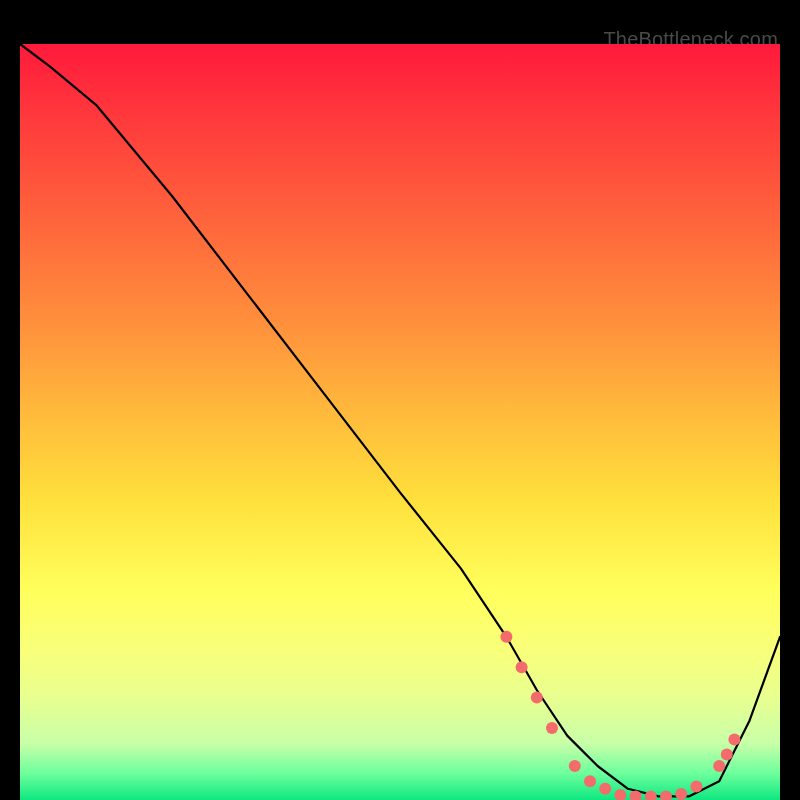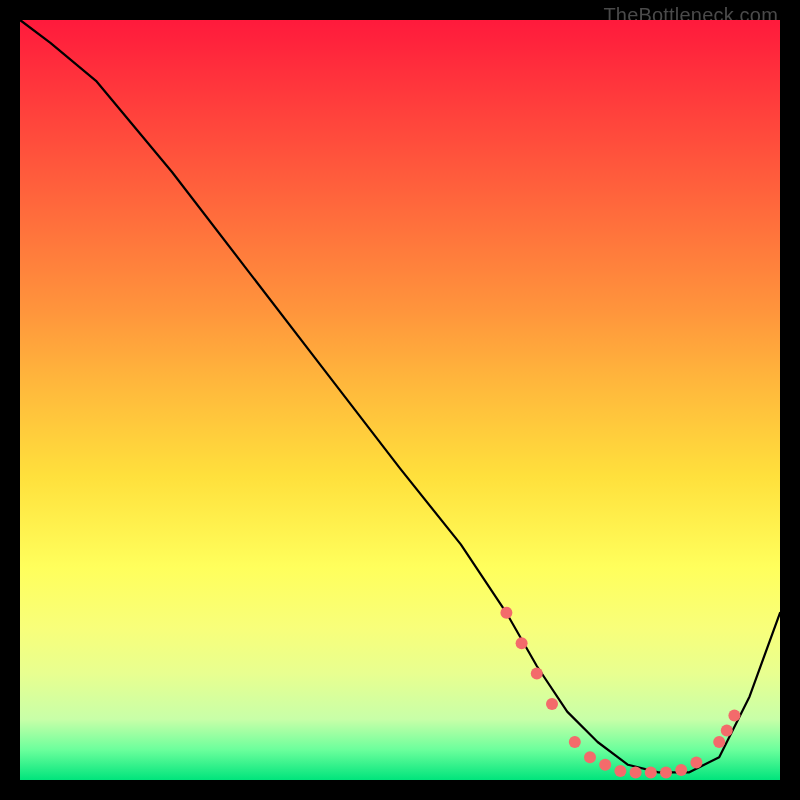--- a/index.html
+++ b/index.html
@@ -9,20 +9,21 @@
     height: 800px;
     overflow: hidden;
     background: #000;
     font-family: Arial, Helvetica, sans-serif;
   }
   .frame {
     position: relative;
     width: 800px;
     height: 741px;
     background: #000;
+    margin-top: 24px;
   }
   .plot-area {
     position: absolute;
     left: 20px;
     top: 20px;
     width: 760px;
     height: 760px;
     
     background: linear-gradient(to bottom,
       #ff1a3c 0%,

